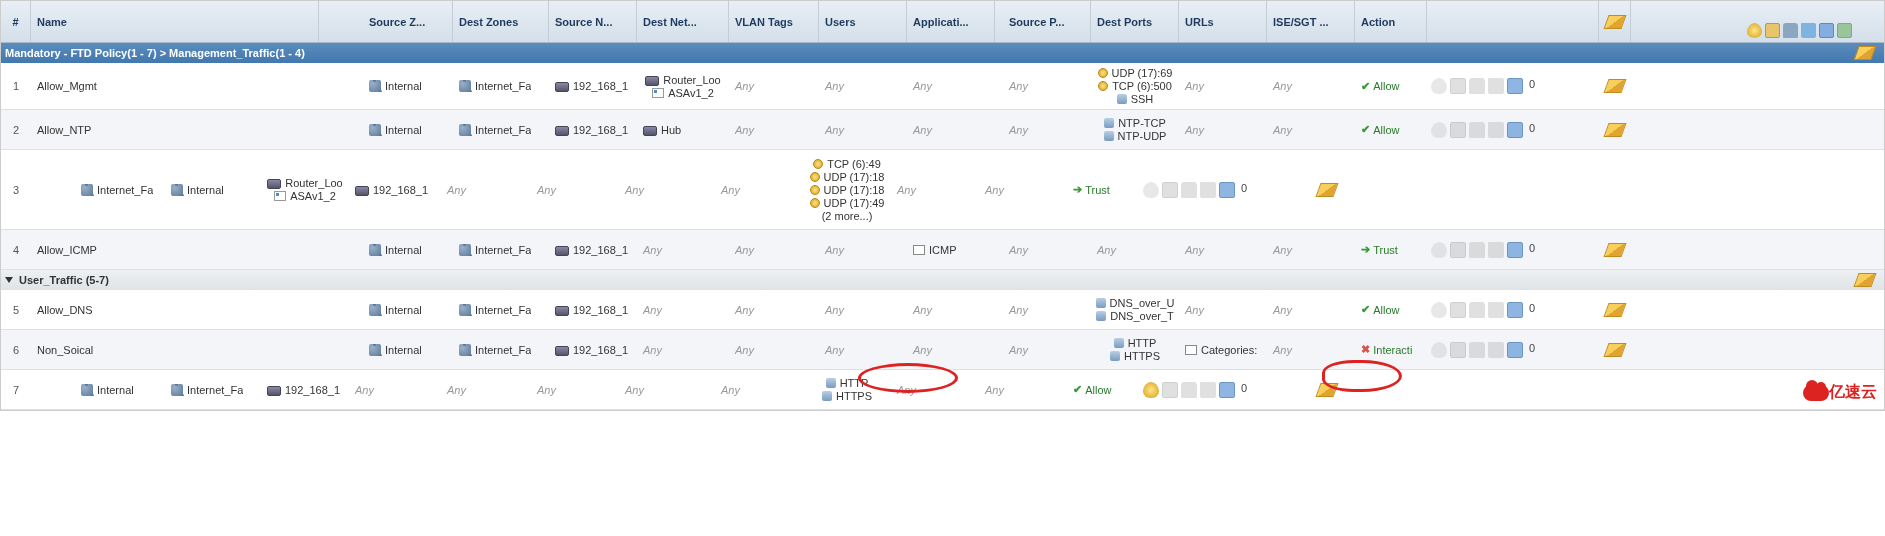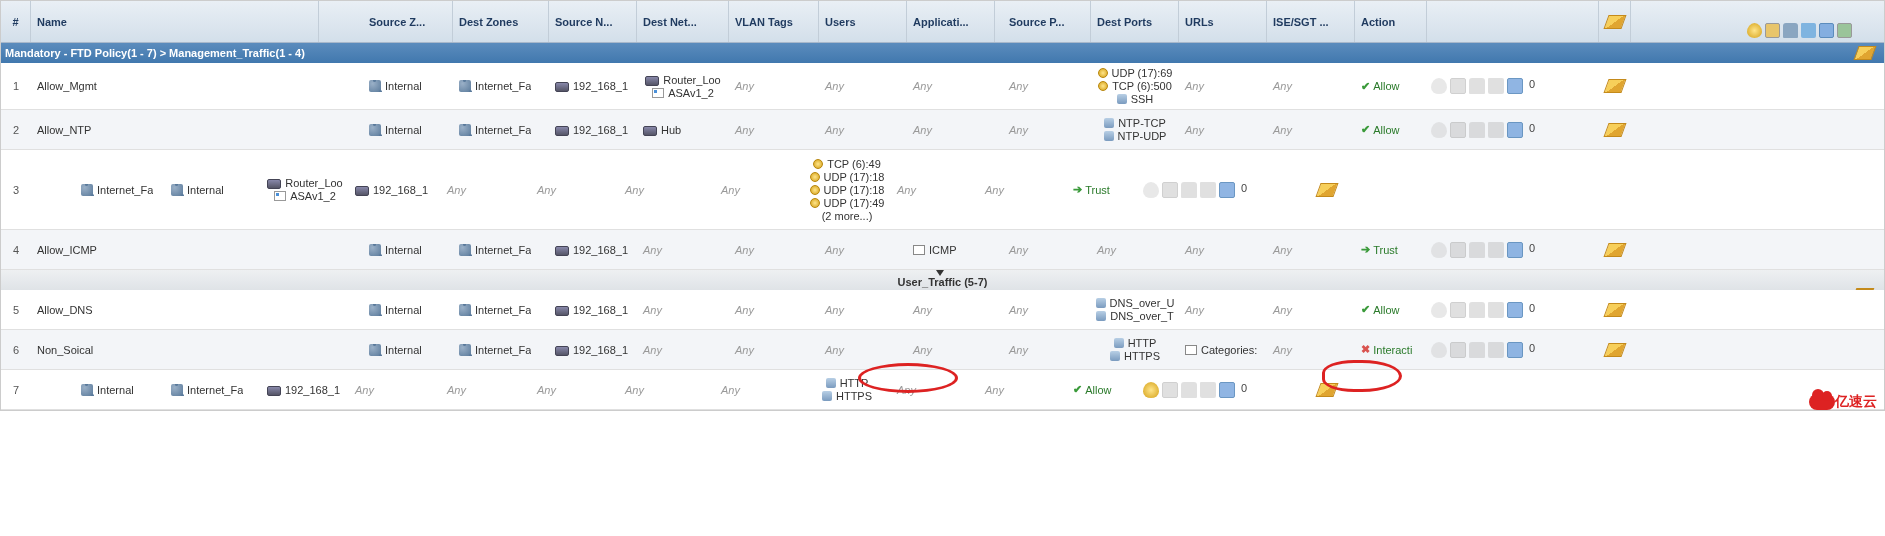--- a/index.html
+++ b/index.html
@@ -19,21 +19,21 @@
 .col-srcport { width: 88px; margin-left: 8px; }
 .col-dstport { width: 88px; }
 .col-urls { width: 88px; }
 .col-ise { width: 88px; }
 .col-action { width: 72px; }
 .col-icons { width: 172px; }
 .header-icons { display: flex; gap: 3px; padding: 0 6px; position: absolute; right: 26px; bottom: 4px; }
 .header-icons span { width: 15px; height: 15px; }
 .toolbar-edit { width: 32px; display:flex; justify-content:center; align-items:center; }
 .section-row { display: flex; align-items: center; background: linear-gradient(#5b8cbd, #4178ae); color: #fff; font-weight: bold; font-size: 11px; height: 20px; padding: 0 4px; position: relative; }
-.section-row.grey { background: linear-gradient(#eef0f2,#dfe3e7); color: #333; flex-direction: column; }
+.section-row.grey { background: linear-gradient(#eef0f2,#dfe3e7); color: #333; }
 .section-row .edit-icon { margin-left: auto; margin-right: 6px; }
 .disclosure { width: 0; height: 0; border-left: 4px solid transparent; border-right: 4px solid transparent; border-top: 6px solid #333; margin-right: 6px; }
 .data-row { display: flex; align-items: stretch; min-height: 40px; border-bottom: 1px solid #e0e0e0; background: #fff; }
 .data-row.alt { background: #f3f5f8; }
 .cell { padding: 4px 6px; display: flex; align-items: center; font-size: 11px; color: #333; overflow: hidden; }
 .cell.col-num { justify-content: center; color: #555; }
 .cell .any { color: #999; font-style: italic; }
 .cell-col { display: flex; flex-direction: column; justify-content: center; gap: 1px; }
 .item-line { display: flex; align-items: center; gap: 4px; white-space: nowrap; overflow: hidden; font-size: 11px; }
 .icon { width: 14px; height: 14px; flex-shrink: 0; }
@@ -57,21 +57,21 @@
 .ri-shield { background:#ccc; border-radius:50% 50% 50% 50%/60% 60% 40% 40%; }
 .ri-page { background:#bbb; border:1px solid #999; border-radius:2px; }
 .ri-lock { background:#bbb; border-radius:3px 3px 1px 1px; }
 .ri-folder { background:#bbb; border-radius:1px 2px 2px 2px; }
 .ri-log { background:#84aee0; opacity:.9; border:1px solid #5b8cbd; border-radius:2px; }
 .ri-count { width:auto; font-size:11px; color:#444; opacity:1; padding:0 3px; }
 .toolbar-edit .pencil, .edit-icon { width:18px; height:14px; background:linear-gradient(135deg,#f7cf5a 50%,#e0a530 50%); border:1px solid #c48a1b; transform:skewX(-20deg); }
 .annot { position:absolute; border:3px solid #d22; border-radius:50%; pointer-events:none; }
 .annot1 { width:100px; height:30px; left:858px; top:363px; }
 .annot2 { width:80px; height:32px; left:1322px; top:360px; border-radius:40% 50% 50% 40%; }
-.watermark { position:absolute; right:8px; bottom:0; font-size:14px; color:#d22; display:flex; align-items:center; gap:0; font-weight:bold; }
+.watermark { position:absolute; right:8px; bottom:8px; font-size:16px; color:#d22; display:flex; align-items:center; gap:0; font-weight:bold; }
 .watermark .cloud { width:26px; height:16px; background:#d22; border-radius:8px; position:relative; }
 .watermark .cloud::before,.watermark .cloud::after{content:'';position:absolute;background:#d22;border-radius:50%;}
 .watermark .cloud::before{width:12px;height:12px;top:-5px;left:3px;}
 .watermark .cloud::after{width:10px;height:10px;top:-3px;right:3px;}
 .rel { position:relative; }
 </style>
 </head>
 <body class="rel">
 
 <div class="table">

